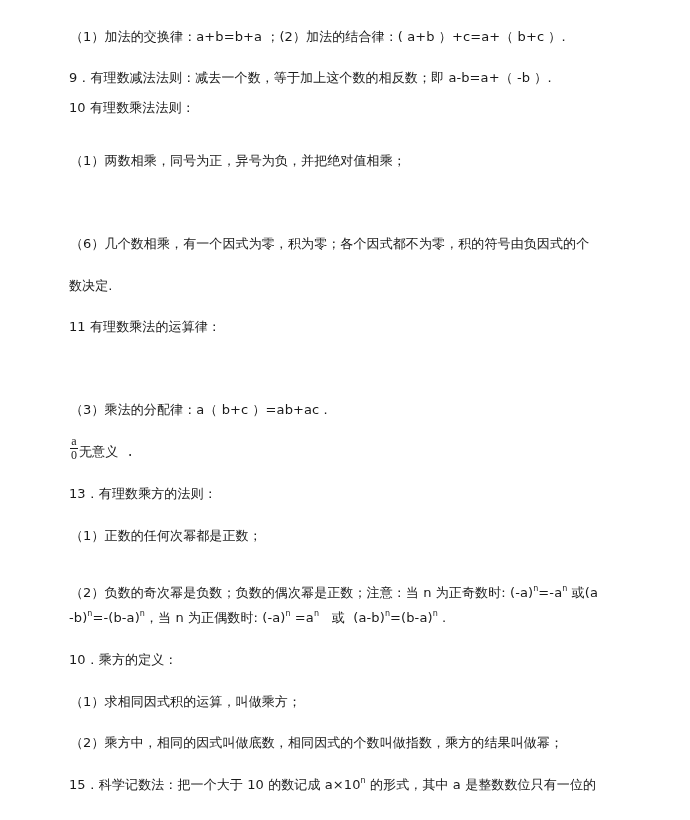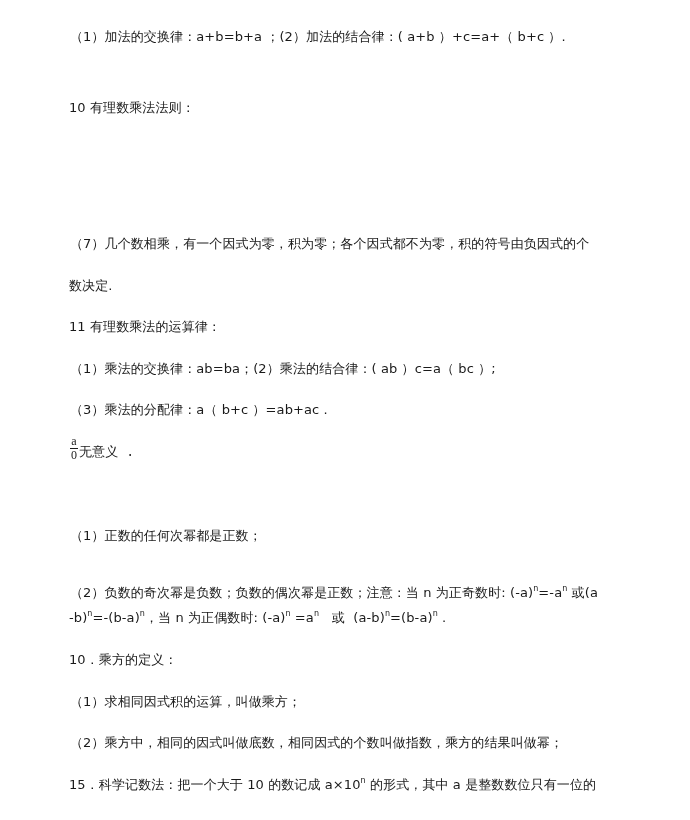--- a/index.html
+++ b/index.html
@@ -55,31 +55,33 @@
       margin: 1px auto 0 auto;
       height: 0;
     }
   </style>
 </head>
 <body>
 
 <div class="page">
 
   <div class="line sub" style="top:29px">（1）加法的交换律：a+b=b+a  ；(2）加法的结合律：( a+b ）+c=a+（ b+c ）.</div>
+  <div class="line" style="top:70px">9．有理数减法法则：减去一个数，等于加上这个数的相反数；即 a-b=a+（ -b ）.</div>
   <div class="line" style="top:100px">10  有理数乘法法则：</div>
-  <div class="line sub" style="top:236px">（7）几个数相乘，有一个因式为零，积为零；各个因式都不为零，积的符号由负因式的个</div>
+  <div class="line sub" style="top:153px">（1）两数相乘，同号为正，异号为负，并把绝对值相乘；</div>
+  <div class="line sub" style="top:236px">（6）几个数相乘，有一个因式为零，积为零；各个因式都不为零，积的符号由负因式的个</div>
   <div class="line" style="top:278px">数决定.</div>
   <div class="line" style="top:319px">11  有理数乘法的运算律：</div>
-  <div class="line sub" style="top:361px">（1）乘法的交换律：ab=ba；(2）乘法的结合律：( ab ）c=a（ bc ）;</div>
   <div class="line sub" style="top:402px">（3）乘法的分配律：a（ b+c ）=ab+ac .</div>
 
   <div class="line" style="top:443px">
     <span class="frac"><span>a</span><span class="bar"></span><span>0</span></span><span class="serif">无意义 .</span>
   </div>
 
+  <div class="line" style="top:486px">13．有理数乘方的法则：</div>
   <div class="line sub" style="top:528px">（1）正数的任何次幂都是正数；</div>
 
   <div class="line sub" style="top:585px">
     <span>（2）负数的奇次幂是负数；负数的偶次幂是正数；注意：当 n 为正奇数时: (-a)</span><sup>n</sup><span>=-a</span><sup>n</sup><span> 或(a</span>
   </div>
 
   <div class="line" style="top:610px">
     <span>-b)</span><sup>n</sup><span>=-(b-a)</span><sup>n</sup><span>，当 n 为正偶数时: (-a)</span><sup>n</sup><span> =a</span><sup>n</sup><span style="white-space:pre">   或  (a-b)</span><sup>n</sup><span>=(b-a)</span><sup>n</sup><span> .</span>
   </div>
 

